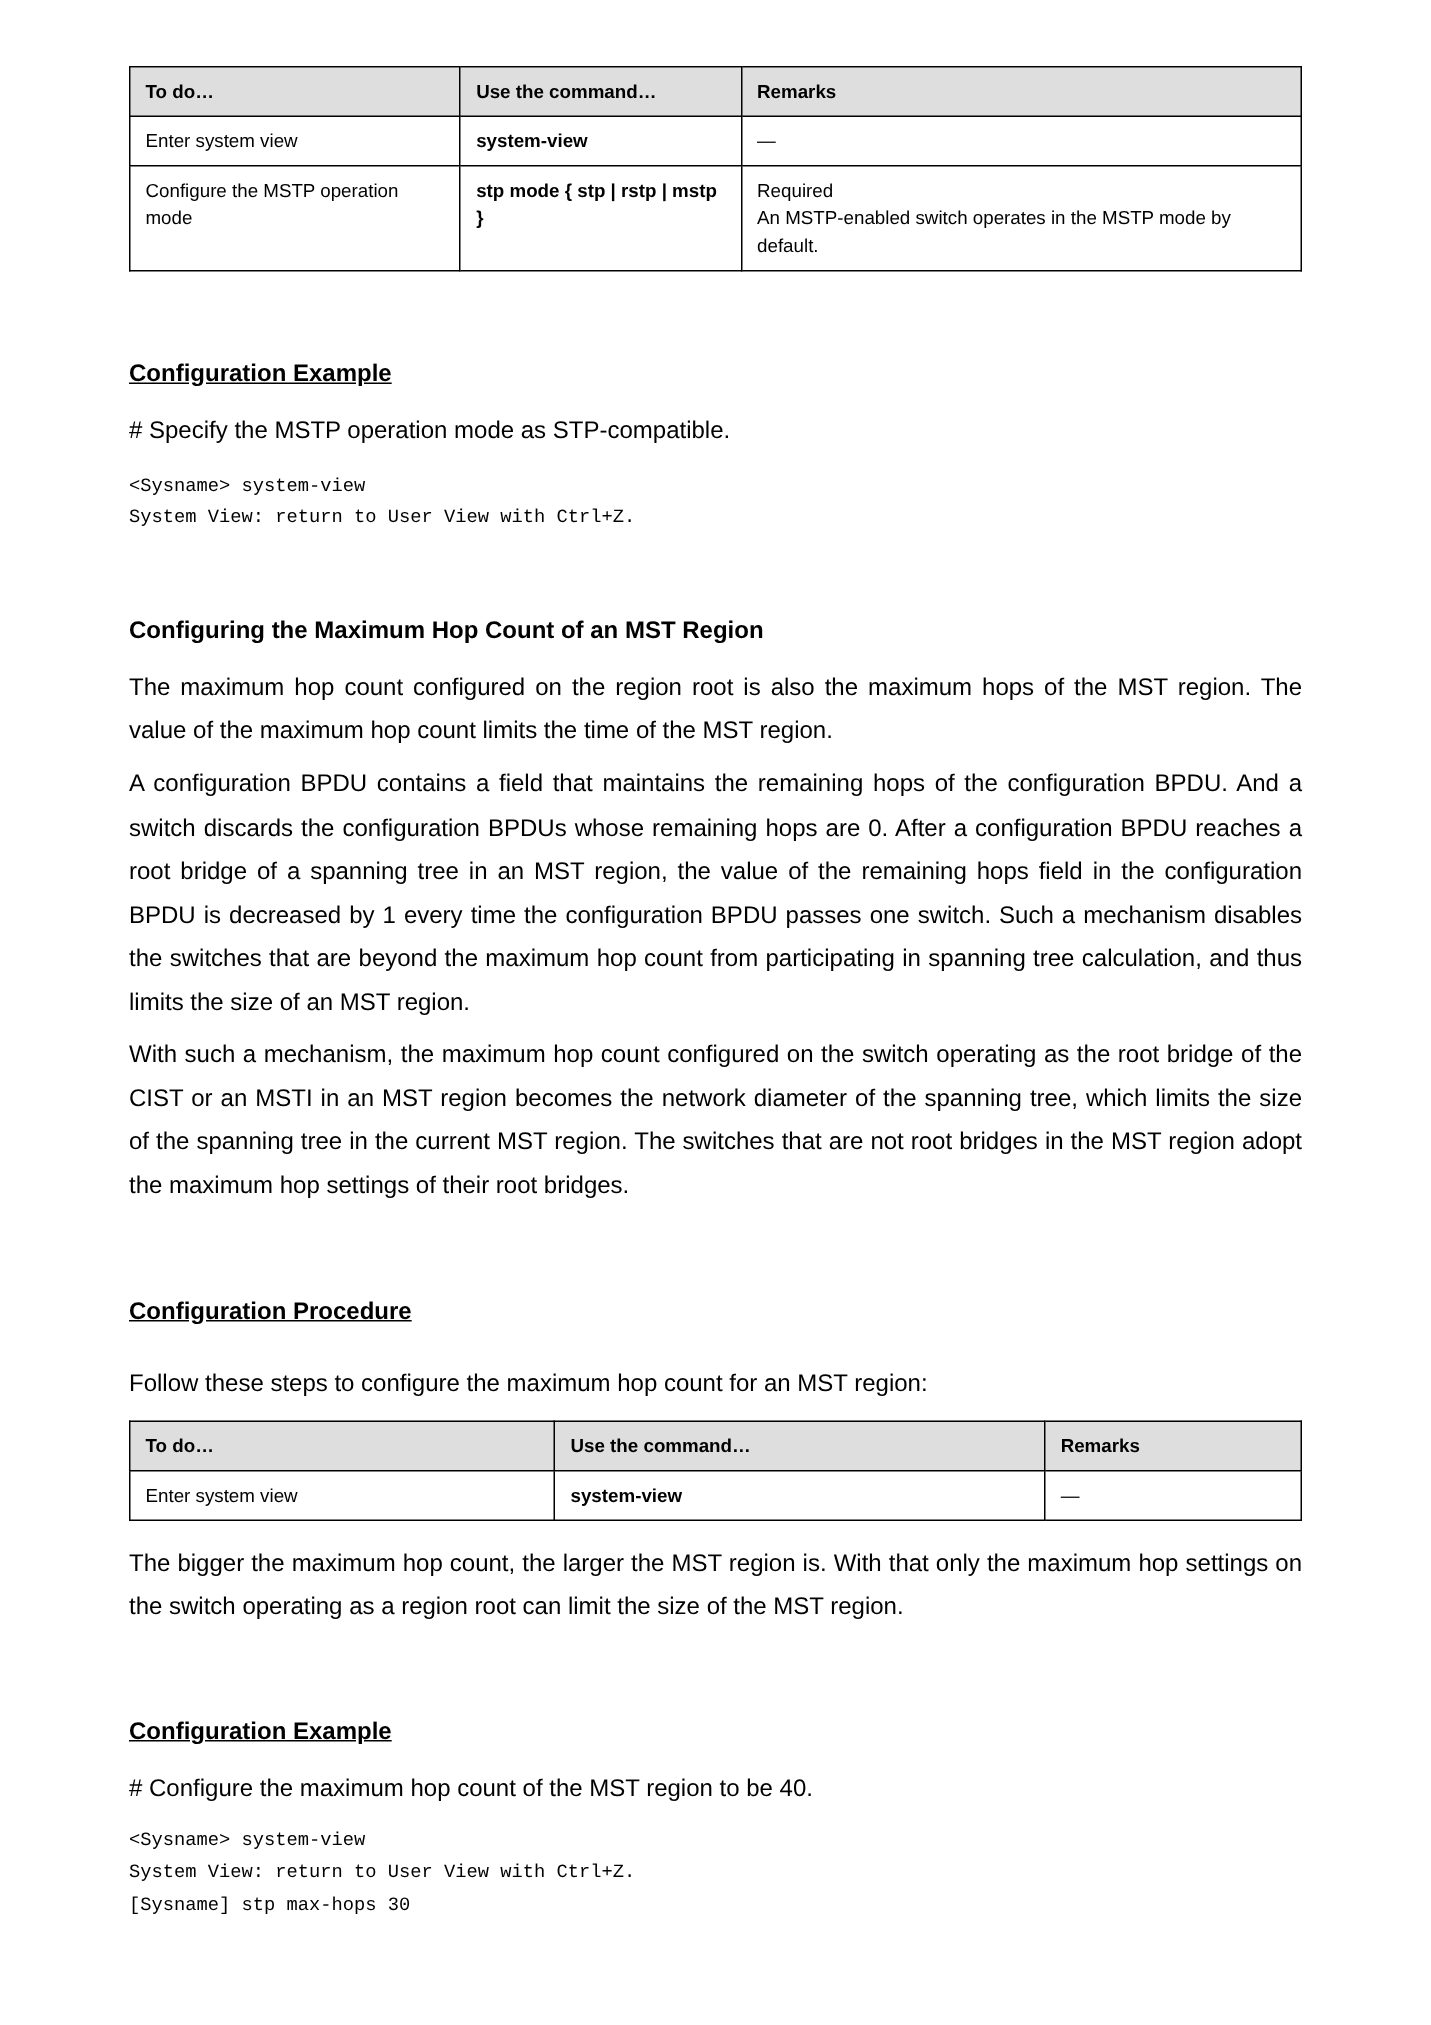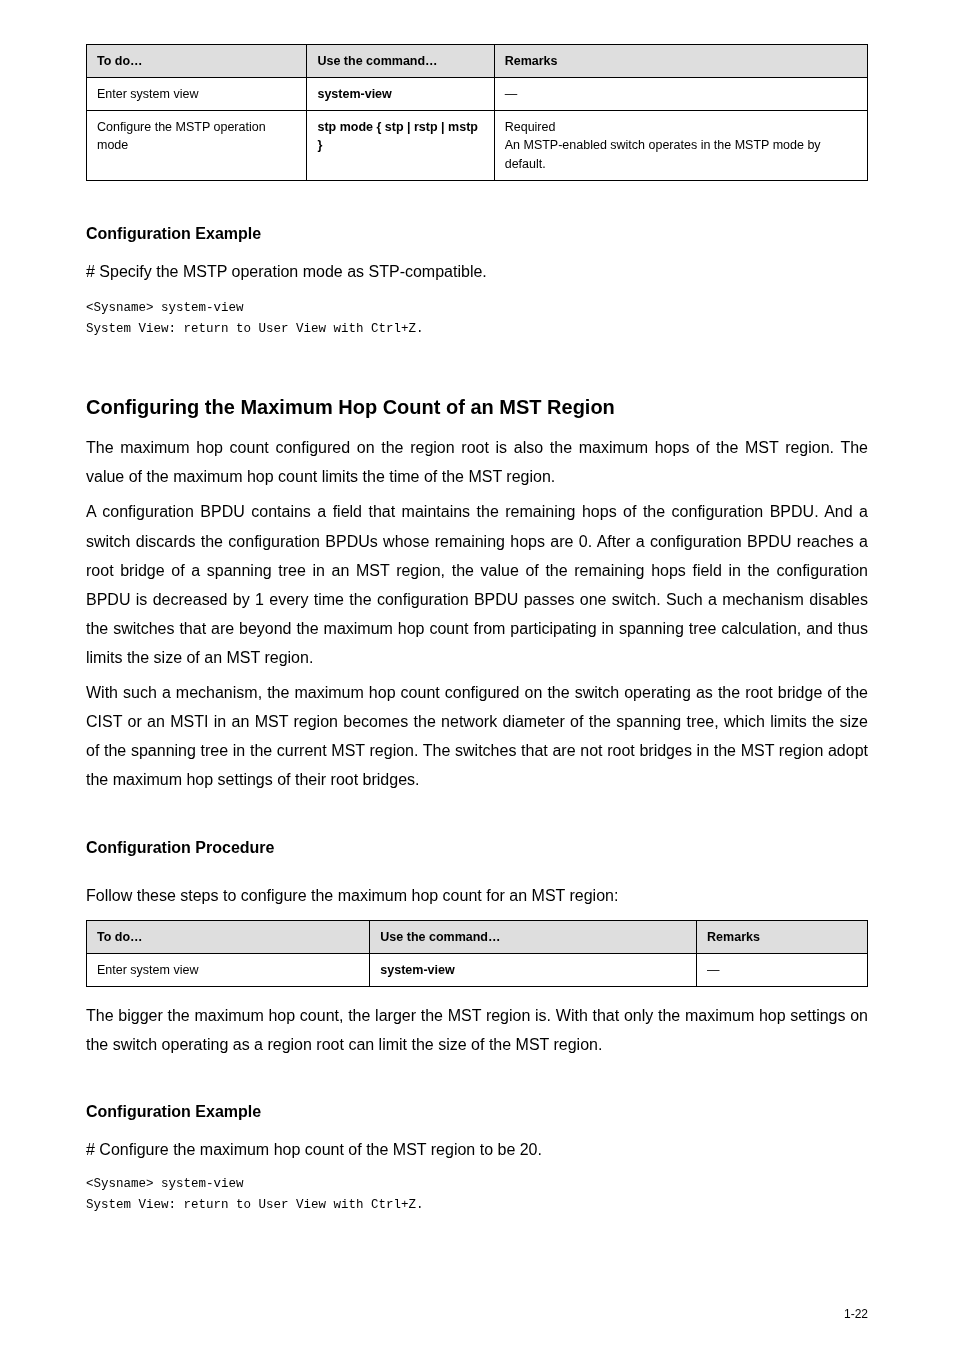--- a/index.html
+++ b/index.html
@@ -23,32 +23,33 @@
       text-align: left;
       vertical-align: top;
       line-height: 1.45;
     }
     .table th {
       background: #dedede;
       font-weight: bold;
     }
     .table td.col-middle { font-weight: bold; }
     .section-h2 {
-      font-size: 20px;
+      font-size: 16px;
       font-weight: bold;
       margin-top: 56px;
       margin-bottom: 4px;
       color: #000;
     }
     .section-h3 {
       font-size: 16px;
       font-weight: bold;
-      margin-top: 44px;
+      margin-top: 60px;
       margin-bottom: 14px;
       color: #000;
+      text-decoration: underline;
     }
     .body-text {
       font-size: 16px;
       line-height: 1.82;
       text-align: justify;
     }
     .block { margin-bottom: 6px; }
     .mono {
       font-family: 'Courier New', Courier, monospace;
       font-size: 12.5px;
@@ -118,19 +119,20 @@
       <td>Enter system view</td>
       <td class="col-middle">system-view</td>
       <td>—</td>
     </tr>
   </tbody>
 </table>
 
 <p class="body-text after-note">The bigger the maximum hop count, the larger the MST region is. With that only the maximum hop settings on the switch operating as a region root can limit the size of the MST region.</p>
 
 <h3 class="section-h3">Configuration Example</h3>
-<p class="body-text" style="margin-bottom:10px"># Configure the maximum hop count of the MST region to be 20.</p>
+<p class="body-text" style="margin-bottom:10px"># Configure the maximum hop count of the MST region to be 40.</p>
 <div class="mono">
   <div>&lt;Sysname&gt; system-view</div>
   <div>System View: return to User View with Ctrl+Z.</div>
+  <div>[Sysname] stp max-hops 30</div>
 </div>
 
 <div class="page-num">1-22</div>
 
 </body></html>

